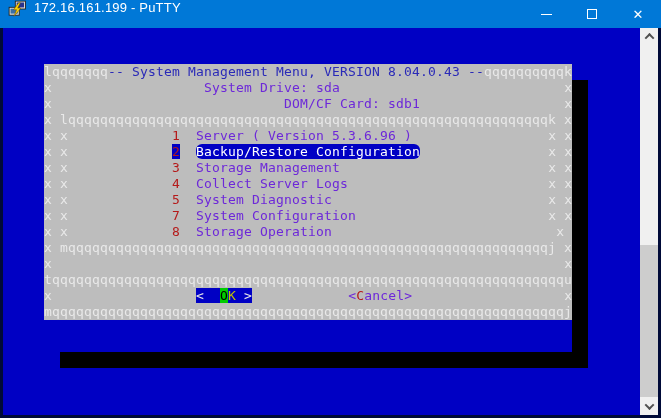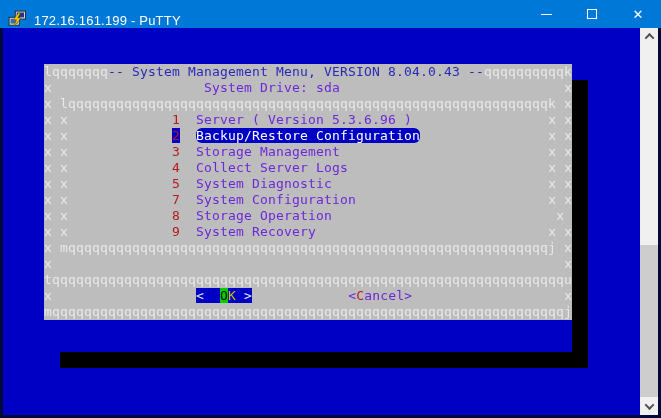--- a/index.html
+++ b/index.html
@@ -5,21 +5,21 @@
   * { margin:0; padding:0; box-sizing:border-box; }
   html,body { background:#3a3a3a; }
   .window {
     position:relative; width:661px; height:418px;
     background:#000a38; overflow:hidden;
     font-family:"Liberation Sans", sans-serif;
   }
   
   .titlebar {
     position:absolute; top:0; left:0; right:0; height:28px;
-    background:#0078d7; display:flex; align-items:flex-end; color:#fff;
+    background:#0078d7; display:flex; align-items:flex-start; color:#fff;
   }
   .titlebar .app-icon { margin-left:8px; width:18px; height:18px; flex:0 0 auto; }
   .titlebar .title-text { margin-left:8px; font-size:13px; letter-spacing:0.2px; white-space:nowrap; }
   .caption-buttons { margin-left:auto; display:flex; height:28px; }
   .cap-btn { width:46px; height:28px; display:flex; align-items:center; justify-content:center; color:#fff; font-size:13px; cursor:default; }
   .cap-btn .minus { width:11px; height:1px; background:#fff; display:block; }
   .cap-btn .maxbox { width:10px; height:10px; border:1px solid #fff; display:block; }
   .cap-btn .x-glyph { font-size:13px; line-height:13px; }
   
   .term-area {
@@ -87,29 +87,29 @@
     </div>
   </div>
 
   <div class="term-area">
     <div class="dialog">
       <div class="shadow-right"></div>
       <div class="shadow-bottom"></div>
 
     <div class="trow"><span class="c-b">lqqqqqqq</span><span class="c-t">-- System Management Menu, VERSION 8.04.0.43 --</span><span class="c-b">qqqqqqqqqqk</span></div>
         <div class="trow"><span class="c-b">x</span><span class="c-k">                   System Drive: sda                            </span><span class="c-b">x</span></div>
+        <div class="trow"><span class="c-b">x</span><span class="c-k">                             DOM/CF Card: sdb1                  </span><span class="c-b">x</span></div>
         <div class="trow"><span class="c-b">x lqqqqqqqqqqqqqqqqqqqqqqqqqqqqqqqqqqqqqqqqqqqqqqqqqqqqqqqqqqqqk x</span></div>
         <div class="trow"><span class="c-b">x x</span><span class="c-k">             </span><span class="c-n">1</span><span class="c-k">  </span><span class="c-k">Server ( Version 5.3.6.96 )</span><span class="c-k">                 </span><span class="c-b">x x</span></div>
         <div class="trow"><span class="c-b">x x</span><span class="c-k">             </span><span class="c-seln">2</span><span class="c-k">  </span><span class="c-sel">Backup/Restore Configuration</span><span class="c-k">                </span><span class="c-b">x x</span></div>
         <div class="trow"><span class="c-b">x x</span><span class="c-k">             </span><span class="c-n">3</span><span class="c-k">  </span><span class="c-k">Storage Management</span><span class="c-k">                          </span><span class="c-b">x x</span></div>
         <div class="trow"><span class="c-b">x x</span><span class="c-k">             </span><span class="c-n">4</span><span class="c-k">  </span><span class="c-k">Collect Server Logs</span><span class="c-k">                         </span><span class="c-b">x x</span></div>
         <div class="trow"><span class="c-b">x x</span><span class="c-k">             </span><span class="c-n">5</span><span class="c-k">  </span><span class="c-k">System Diagnostic</span><span class="c-k">                           </span><span class="c-b">x x</span></div>
         <div class="trow"><span class="c-b">x x</span><span class="c-k">             </span><span class="c-n">7</span><span class="c-k">  </span><span class="c-k">System Configuration</span><span class="c-k">                        </span><span class="c-b">x x</span></div>
         <div class="trow"><span class="c-b">x x</span><span class="c-k">             </span><span class="c-n">8</span><span class="c-k">  </span><span class="c-k">Storage Operation</span><span class="c-k">                            </span><span class="c-b">x x</span></div>
-        <div class="trow"><span class="c-b">x x</span><span class="c-k">             </span><span class="c-n">9</span><span class="c-k">  </span><span class="c-k">System Recovery</span><span class="c-k">                             </span><span class="c-b">x x</span></div>
         <div class="trow"><span class="c-b">x mqqqqqqqqqqqqqqqqqqqqqqqqqqqqqqqqqqqqqqqqqqqqqqqqqqqqqqqqqqqqj x</span></div>
         <div class="trow"><span class="c-b">x</span><span class="c-k">                                                                </span><span class="c-b">x</span></div>
         <div class="trow"><span class="c-b">tqqqqqqqqqqqqqqqqqqqqqqqqqqqqqqqqqqqqqqqqqqqqqqqqqqqqqqqqqqqqqqqqu</span></div>
         <div class="trow"><span class="c-b">x</span><span class="c-k">                  </span><span class="c-btn">&lt;  </span><span class="c-cur">O</span><span class="c-y">K</span><span class="c-btn"> &gt;</span><span class="c-k">            </span><span class="c-k">&lt;</span><span class="c-r">C</span><span class="c-k">ancel&gt;</span><span class="c-k">                   </span><span class="c-b">x</span></div>
         <div class="trow"><span class="c-b">mqqqqqqqqqqqqqqqqqqqqqqqqqqqqqqqqqqqqqqqqqqqqqqqqqqqqqqqqqqqqqqqqj</span></div>
       </div>
   </div>
 
   <div class="scrollbar">
     <div class="sb-btn sb-up">

